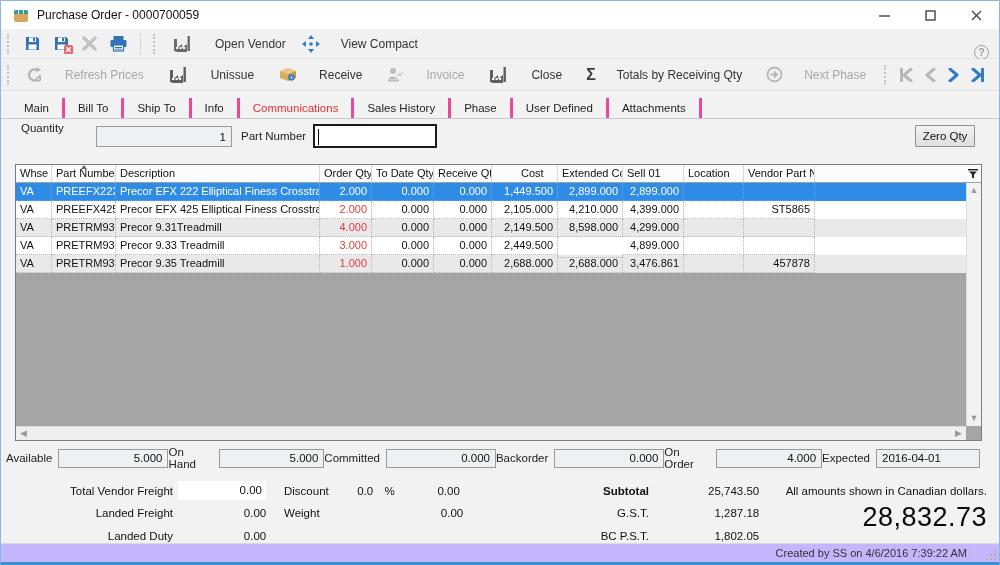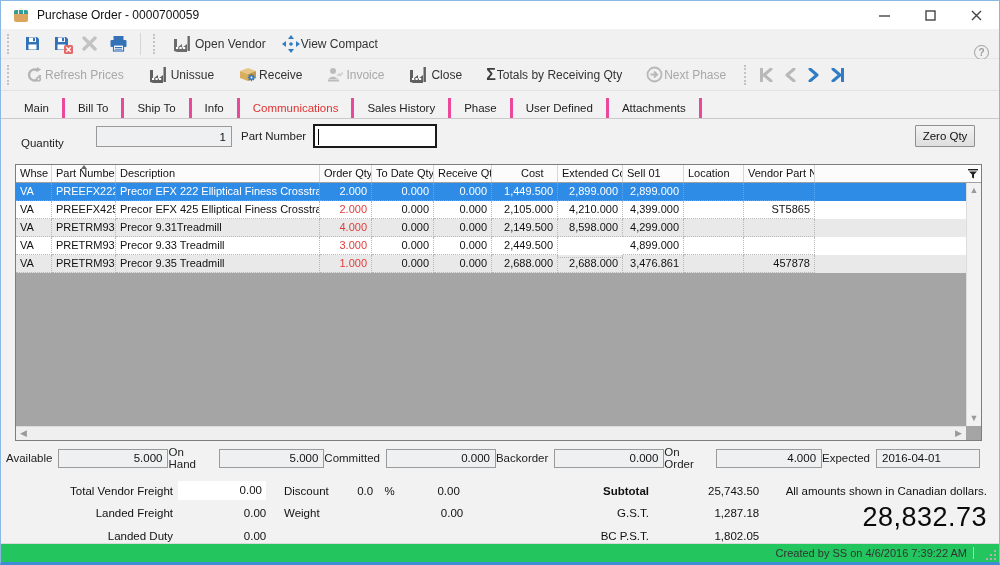--- a/index.html
+++ b/index.html
@@ -18,41 +18,41 @@
   .title-icon .handle{ position:absolute; left:5px; top:1px; width:6px; height:6px; border:1.5px solid #f5efe4; border-bottom:none; border-radius:4px 4px 0 0; }
   .title-text{ font-size:12px; color:#111; }
   .win-controls{ margin-left:auto; display:flex; height:100%; }
   .win-btn{ width:46px; height:100%; display:flex; align-items:center; justify-content:center; color:#444; font-size:13px; }
   .win-btn svg{ display:block; }
   
   .toolbar{ position:absolute; left:0; right:0; background:#f1f1f1; display:flex; align-items:center; }
   .tb1{ top:28px; height:30px; border-bottom:1px solid #e6e6e6; }
   .tb2{ top:58px; height:32px; border-bottom:1px solid #e2e2e2; }
   .grip{ width:5px; height:20px; border-left:2px dotted #c3c3c3; margin:0 6px 0 6px; }
-  .tbtn{ display:flex; align-items:center; gap:1px; padding:0 8px; height:24px; font-size:12px; color:#333; }
+  .tbtn{ display:flex; align-items:center; gap:21px; padding:0 8px; height:24px; font-size:12px; color:#333; }
   .tbtn.icon-only{ padding:0 6px; }
   .tbtn.disabled{ color:#a8a8a8; }
   .sep{ width:1px; height:22px; background:#d6d6d6; margin:0 6px; }
   .sigma{ font-size:16px; font-weight:bold; color:#3c3c3c; }
   .help-btn{ position:absolute; right:10px; top:44px; width:15px; height:15px; border:1.5px solid #9c9c9c;
     border-radius:50%; color:#9c9c9c; font-size:10px; font-weight:bold; display:flex; align-items:center; justify-content:center; }
   .navgroup{ display:flex; align-items:center; gap:10px; margin-left:4px; }
   
   .tabbar{ position:absolute; top:90px; left:0; right:0; height:28px; display:flex; align-items:flex-end; padding-left:10px; }
   .tabbar::after{ content:""; position:absolute; left:0; right:0; bottom:0; height:1px; background:#c9c9c9; }
   .tab{ position:relative; height:21px; line-height:21px; padding:0 13px; font-size:11.5px; color:#222;
     border-right:3px solid #ec4899; }
   .tab.red{ color:#e03232; }
   .tab.active{ height:26px; line-height:26px; background:#ffffff; border:1px solid #bdbdbd; border-bottom:none;
     z-index:2; border-radius:2px 2px 0 0; }
   
   .entryrow{ position:absolute; top:118px; left:0; right:0; height:40px; }
   .lbl{ font-size:11.5px; color:#222; }
   .fld{ background:#eef0f1; border:1px solid #9a9a9a; font-size:11.5px; color:#111; }
-  #qty-label{ position:absolute; left:20px; top:18px; }
+  #qty-label{ position:absolute; left:20px; top:3px; }
   #qty-input{ position:absolute; left:95px; top:7px; width:136px; height:21px; text-align:right; padding:0 5px; }
   #pn-label{ position:absolute; left:240px; top:11px; }
   .pn-box{ position:absolute; left:312px; top:5px; width:124px; height:24px; background:#fff; border:2px solid #1a1a1a; }
   .pn-box .caret{ position:absolute; left:3px; top:3px; width:1px; height:16px; background:#000; }
   .pn-box input{ width:100%; height:100%; border:none; outline:none; font-size:11.5px; padding:0 5px; background:transparent; }
   .zeroqty{ position:absolute; right:24px; top:6px; width:60px; height:22px; background:linear-gradient(#f3f3f3,#dedede);
     border:1px solid #8f8f8f; font-size:11.5px; color:#111; display:flex; align-items:center; justify-content:center; border-radius:1px; }
   
   .grid{ position:absolute; left:14px; top:163px; width:967px; height:277px; border:1px solid #7d7d7d; background:#a5a5a5; }
   .grid-header{ display:flex; height:18px; background:#fcfcfc; border-bottom:1px solid #a0a0a0; }
@@ -85,21 +85,21 @@
   .totals{ position:absolute; left:0; right:0; top:477px; height:66px; font-size:11.5px; color:#111; }
   .trow{ position:absolute; height:18px; line-height:18px; }
   .tlabel{ display:inline-block; text-align:right; }
   .tval{ display:inline-block; text-align:right; }
   .vf-input{ position:absolute; left:177px; top:-1px; width:88px; height:19px; background:#fff; text-align:right;
     padding:0 4px; line-height:19px; }
   .bold{ font-weight:bold; }
   .cad-note{ position:absolute; right:12px; top:7px; font-size:11.5px; }
   .grand{ position:absolute; right:12px; top:24px; font-size:27px; color:#0a0a0a; letter-spacing:0.5px; }
   
-  .statusbar{ position:absolute; left:0; right:0; bottom:0; height:19px; background:#22c55e; border-top:1px solid #dadada;
+  .statusbar{ position:absolute; left:0; right:0; bottom:0; height:19px; background:#c4b5fd; border-top:1px solid #dadada;
     display:flex; align-items:center; justify-content:flex-end; font-size:11px; color:#333; }
   .status-sep{ width:1px; height:12px; background:#c9c9c9; margin:0 6px; }
   .resize-grip{ width:10px; height:10px; margin:4px 3px 0 6px; position:relative; }
   .resize-grip::after{ content:""; position:absolute; right:0; bottom:0; width:2px; height:2px; background:#b0b0b0;
     box-shadow:-4px 0 #b0b0b0, 0 -4px #b0b0b0, -4px -4px #b0b0b0, -8px 0 #b0b0b0, 0 -8px #b0b0b0; }
   svg{ display:block; }
 </style>
 </head>
 <body>
 

